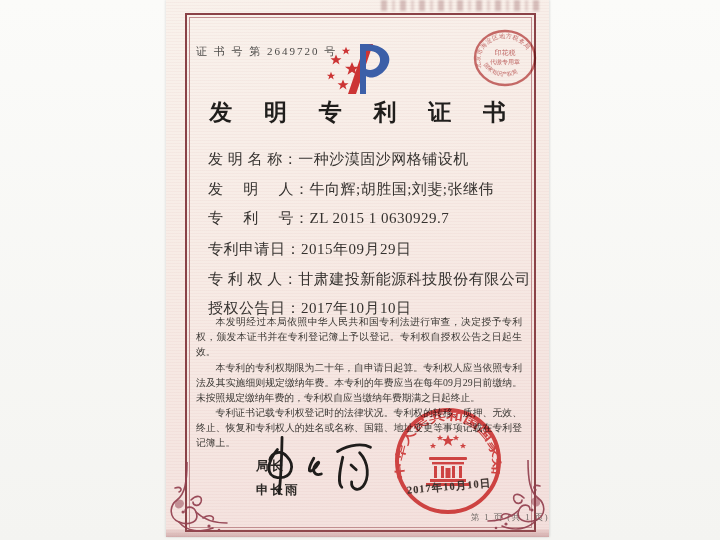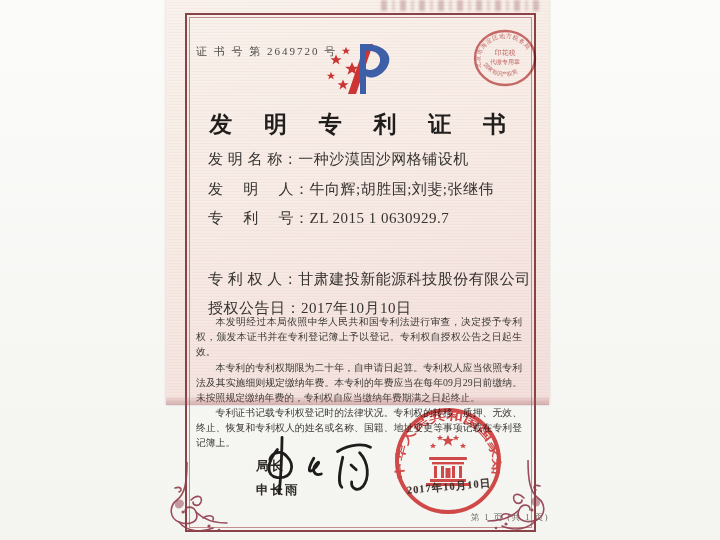--- a/index.html
+++ b/index.html
@@ -1,31 +1,31 @@
 <!DOCTYPE html>
 <html><head>
 <meta charset="utf-8">
 <style>
   html,body{margin:0;padding:0;}
   body{width:720px;height:540px;overflow:hidden;background:#fafaf8;
        font-family:"Liberation Serif","DejaVu Serif",serif;}
   .stage{position:relative;width:720px;height:540px;background:linear-gradient(180deg,#fbfbf9,#f4f4f1);}
-  .paper{position:absolute;left:166px;top:0;width:383px;height:405px;
+  .paper{position:absolute;left:166px;top:0;width:383px;height:537px;
          background:
            repeating-linear-gradient(0deg, rgba(200,140,140,0.07) 0 1px, rgba(0,0,0,0) 1px 3px),
            linear-gradient(163deg,#f9f2ec 0%,#f7ebe5 45%,#f3dfdc 100%);
          box-shadow:1px 0 2px rgba(0,0,0,0.10), -1px 0 2px rgba(0,0,0,0.08);}
   .paper-bottom-shade{position:absolute;left:0;bottom:0;width:100%;height:8px;
          background:linear-gradient(180deg,rgba(190,120,120,0.10),rgba(150,80,85,0.35));}
   .ghost{position:absolute;left:215px;top:0;width:160px;height:11px;opacity:.45;filter:blur(1.1px);
          background:repeating-linear-gradient(90deg,rgba(110,40,45,.55) 0 6px,rgba(0,0,0,0) 6px 11px,rgba(110,40,45,.35) 11px 14px,rgba(0,0,0,0) 14px 19px);}
   .frame-outer{position:absolute;left:19px;top:13px;width:347px;height:515px;border:2px solid #8a4247;}
   .frame-inner{position:absolute;inset:2px;border:1px solid #c28e90;}
   .cert-no{position:absolute;left:30px;top:44px;font-size:11px;letter-spacing:2px;color:#4c4a48;}
-  .title{position:absolute;left:0;top:109px;width:100%;text-align:center;font-size:23px;
+  .title{position:absolute;left:0;top:97px;width:100%;text-align:center;font-size:23px;
          font-weight:700;letter-spacing:13px;text-indent:13px;color:#201e1c;}
   .logo{position:absolute;left:158px;top:38px;}
   .field-row{position:absolute;left:42px;font-size:15px;color:#35322f;white-space:nowrap;letter-spacing:.5px;}
   .field-label{display:inline-block;}
   .field-value{display:inline-block;}
   .body-text{position:absolute;left:30px;top:314px;width:326px;font-size:9.8px;line-height:1.55;
              color:#3a3733;text-align:justify;}
   .body-text p{margin:0;text-indent:2em;}
   .signer{position:absolute;left:42px;top:454px;font-size:12.5px;font-weight:700;color:#2a2724;
           font-family:"Liberation Sans","DejaVu Sans",sans-serif;letter-spacing:2px;line-height:24px;margin-left:48px;}
@@ -74,20 +74,23 @@
 
     <div class="field-row" style="top:150px">
       <span class="field-label">发 明 名 称：</span><span class="field-value">一种沙漠固沙网格铺设机</span>
     </div>
     <div class="field-row" style="top:180px">
       <span class="field-label">发　 明　 人：</span><span class="field-value">牛向辉;胡胜国;刘斐;张继伟</span>
     </div>
     <div class="field-row" style="top:209px">
       <span class="field-label">专　 利　 号：</span><span class="field-value">ZL 2015 1 0630929.7</span>
     </div>
+    <div class="field-row" style="top:240px">
+      <span class="field-label">专利申请日：</span><span class="field-value">2015年09月29日</span>
+    </div>
     <div class="field-row" style="top:270px">
       <span class="field-label">专 利 权 人：</span><span class="field-value">甘肃建投新能源科技股份有限公司</span>
     </div>
     <div class="field-row" style="top:299px">
       <span class="field-label">授权公告日：</span><span class="field-value">2017年10月10日</span>
     </div>
 
     <div class="body-text">
       <p>本发明经过本局依照中华人民共和国专利法进行审查，决定授予专利权，颁发本证书并在专利登记簿上予以登记。专利权自授权公告之日起生效。</p>
       <p>本专利的专利权期限为二十年，自申请日起算。专利权人应当依照专利法及其实施细则规定缴纳年费。本专利的年费应当在每年09月29日前缴纳。未按照规定缴纳年费的，专利权自应当缴纳年费期满之日起终止。</p>

